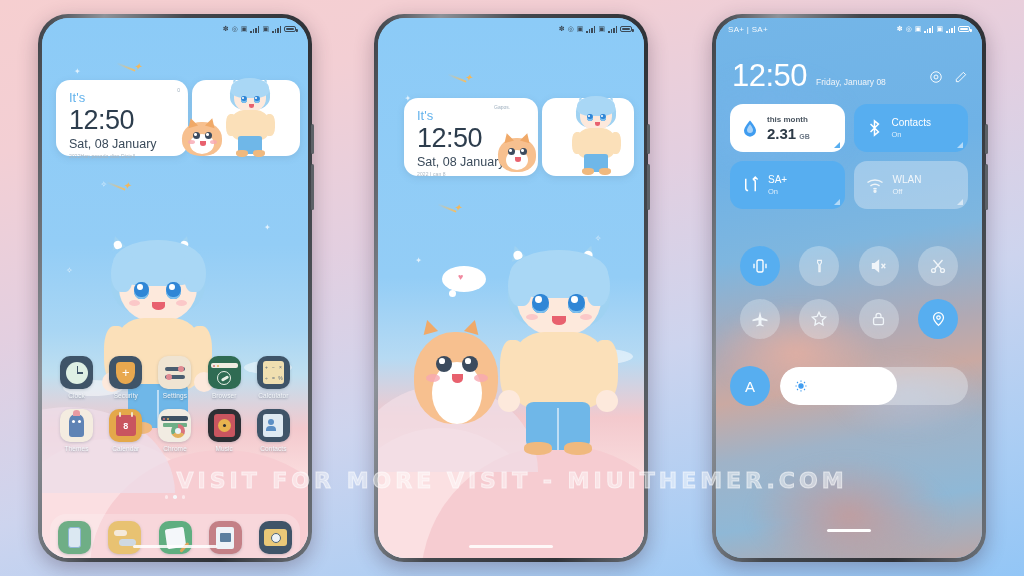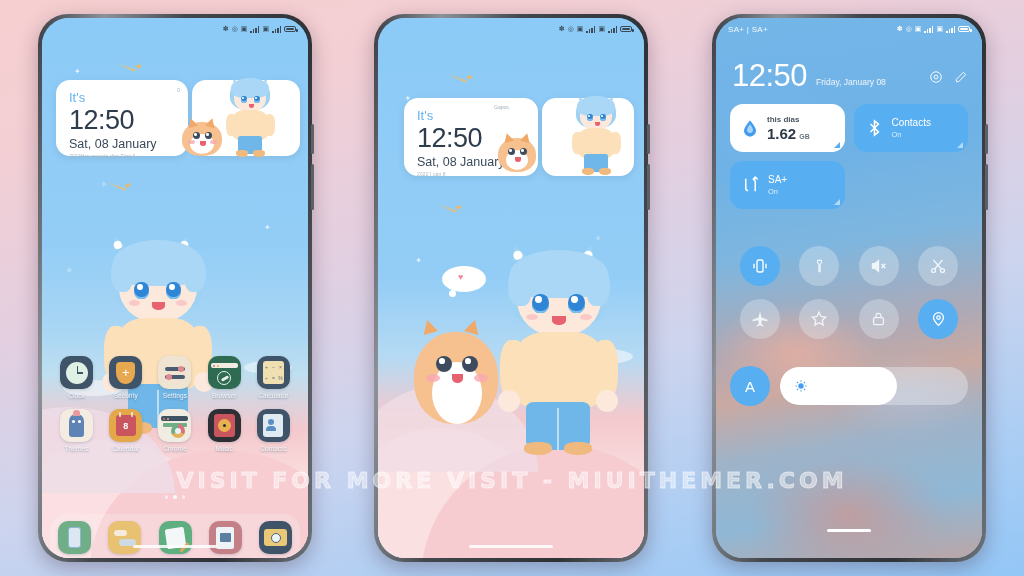--- a/index.html
+++ b/index.html
@@ -607,23 +607,23 @@
       </svg>
     </div>
 
     <div class="qs-tiles">
       <div class="tile card">
         <svg width="18" height="22" viewBox="0 0 24 24">
           <path d="M12 2C12 2 4 11 4 15.5A8 8 0 0 0 20 15.5C20 11 12 2 12 2z" fill="#3f9cf0"></path>
           <path d="M12 7c0 0-4 5-4 7.5a4 4 0 0 0 8 0C16 12 12 7 12 7z" fill="#fff" opacity=".55"></path>
         </svg>
         <div>
-          <div class="tname">this dias</div>
+          <div class="tname">this month</div>
           <div style="display:flex;align-items:baseline;gap:3px">
-            <span class="tbig">1.62</span>
+            <span class="tbig">2.31</span>
             <span class="tunit">GB</span>
           </div>
         </div>
         <div class="corner"></div>
       </div>
 
       <div class="tile on">
         <svg width="19" height="22" viewBox="0 0 24 24" fill="none" stroke="#fff" stroke-width="1.9">
           <path d="M7 7l10 10-5 4V3l5 4L7 17"></path>
         </svg>
@@ -640,20 +640,33 @@
             <path d="M18 20V8a3 3 0 0 0-3-3"></path>
             <path d="M15 5l3-3 3 3"></path>
         </svg>
         <div>
           <div class="tname">SA+</div>
           <div class="tstate">On</div>
         </div>
         <div class="corner"></div>
       </div>
 
+      <div class="tile off">
+        <svg width="20" height="22" viewBox="0 0 24 24" fill="none" stroke="#eef4f8" stroke-width="1.8">
+          <path d="M3 9a15 15 0 0 1 18 0"></path>
+            <path d="M6.5 13a10 10 0 0 1 11 0"></path>
+          <path d="M10 16.6a5 5 0 0 1 4 0"></path>
+            <circle cx="12" cy="19.5" r="1.1" fill="#eef4f8"></circle>
+        </svg>
+        <div>
+          <div class="tname" style="color:#f2f7fb">WLAN</div>
+          <div class="tstate">Off</div>
+        </div>
+        <div class="corner"></div>
+      </div>
     </div>
 
     <div class="qs-round">
       <div class="rbtn on">
         <svg width="18" height="18" viewBox="0 0 24 24" fill="none" stroke="#fff" stroke-width="1.8">
           <rect x="8" y="4" width="8" height="16" rx="2"></rect>
             <path d="M4 9v6M20 9v6"></path>
         </svg>
       </div>
       <div class="rbtn">

